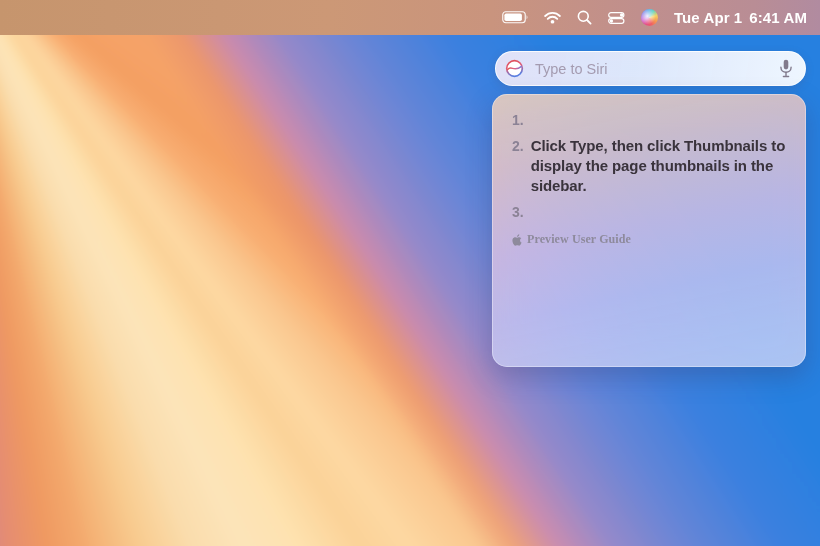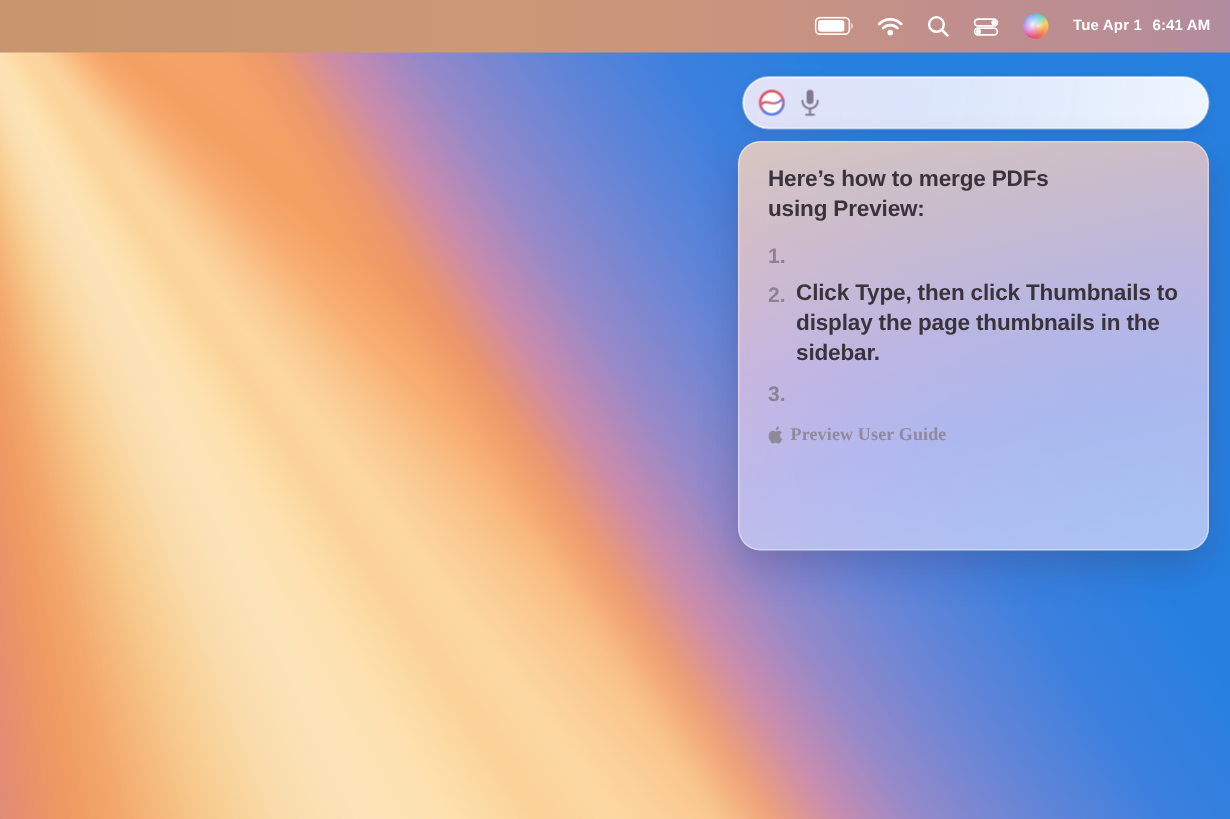--- a/index.html
+++ b/index.html
@@ -33,21 +33,21 @@
     display:flex;align-items:center;justify-content:flex-end;gap:16px;
     padding-right:13px;box-sizing:border-box;
     background:linear-gradient(90deg,#c6956d 0%,#cc9876 40%,#c9947e 60%,
       #c08f8d 78%,#b98d95 92%,#b18ba0 100%);}
   .mb-icon{display:flex;align-items:center;}
   .siri-menu-orb{width:17px;height:17px;border-radius:50%;position:relative;
     background:conic-gradient(from 210deg,#e44f8a,#c862d6,#7a6ae0,#4e9be8,
       #5ed3c0,#f7d05e,#f59a52,#ef5f63,#e44f8a);}
   .siri-menu-orb:after{content:"";position:absolute;inset:0;border-radius:50%;
     background:radial-gradient(circle at 38% 42%,rgba(255,255,255,0.9),rgba(255,255,255,0) 58%);}
-  .clock{display:flex;gap:7px;color:#ffffff;font-size:10px;font-weight:600;
+  .clock{display:flex;gap:7px;color:#ffffff;font-size:15px;font-weight:600;
     letter-spacing:0.1px;}
 
   
   .siri-pill{position:absolute;left:495px;top:51px;width:311px;height:35px;
     border-radius:18px;z-index:9;display:flex;align-items:center;
     padding:0 12px 0 9px;gap:9px;box-sizing:border-box;
     background:linear-gradient(100deg,rgba(240,233,248,0.92),
       rgba(243,242,251,0.9) 45%,rgba(252,253,255,0.94));
     border:1px solid rgba(255,255,255,0.85);
     box-shadow:0 2px 8px rgba(90,70,110,0.2);
@@ -139,32 +139,32 @@
           <linearGradient id="siriWave" x1="0" y1="0" x2="1" y2="0">
             <stop offset="0" stop-color="#e2574d"></stop>
             <stop offset="0.55" stop-color="#d9628f"></stop>
             <stop offset="1" stop-color="#7a7ad8"></stop>
           </linearGradient>
         </defs>
         <circle cx="9.5" cy="9.5" r="7.8" fill="#ffffff" stroke="url(#siriRing)" stroke-width="1.7"></circle>
         <path d="M2.8 10.4 C6 6.2 9.4 13.2 16.2 7.6" stroke="url(#siriWave)" stroke-width="1.5" fill="none" stroke-linecap="round"></path>
       </svg>
     </span>
+    <input class="siri-input" type="text" value="" placeholder="Type to Siri" style="">
     <span class="mb-icon">
       <svg width="14" height="19" viewBox="0 0 14 19" fill="none">
         <rect x="4.7" y="0.8" width="4.6" height="9.6" rx="2.3" fill="#827a8c"></rect>
         <path d="M1.9 8.2 C1.9 15 12.1 15 12.1 8.2" stroke="#827a8c" stroke-width="1.4" fill="none" stroke-linecap="round"></path>
         <line x1="7" y1="13.4" x2="7" y2="16.6" stroke="#827a8c" stroke-width="1.4" stroke-linecap="round"></line>
         <line x1="4.4" y1="17.5" x2="9.6" y2="17.5" stroke="#827a8c" stroke-width="1.4" stroke-linecap="round"></line>
       </svg>
     </span>
   </div>
 
   <div class="siri-card">
-    <h2 class="card-title">Here’s how to merge PDFs using Preview:</h2>
     <ol class="steps">
       <li class="step">
         <span class="step-num">1.</span>
       </li>
       <li class="step">
         <span class="step-num">2.</span>
         <span class="step-text">Click Type, then click Thumbnails to display the page thumbnails in the sidebar.</span>
       </li>
       <li class="step">
         <span class="step-num">3.</span>

